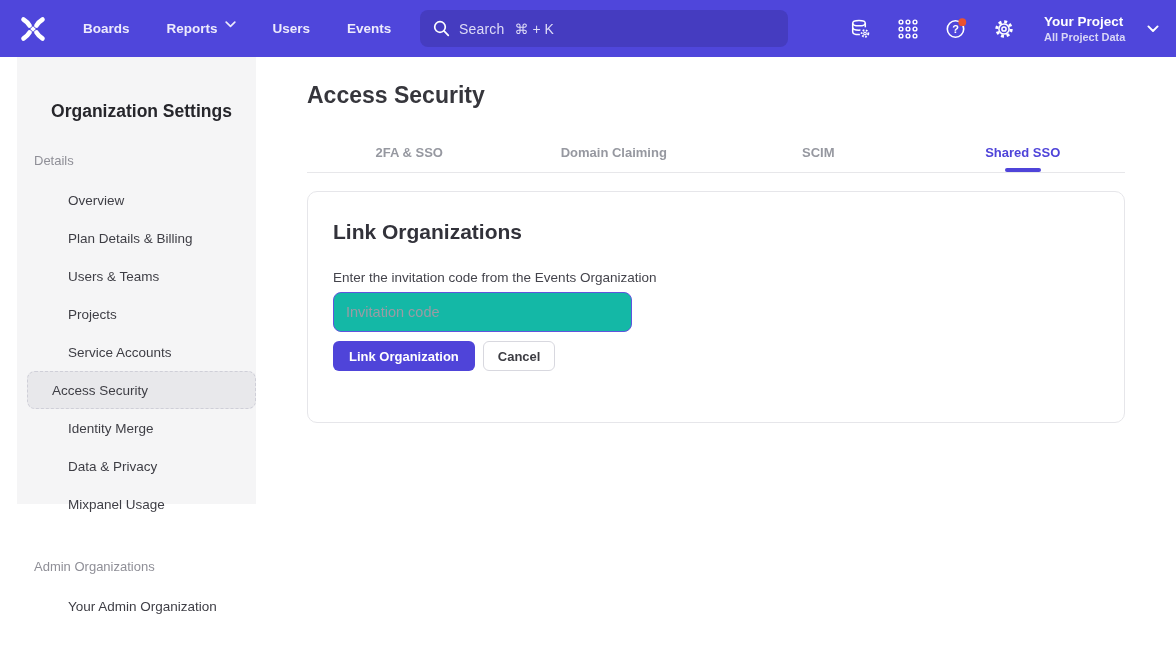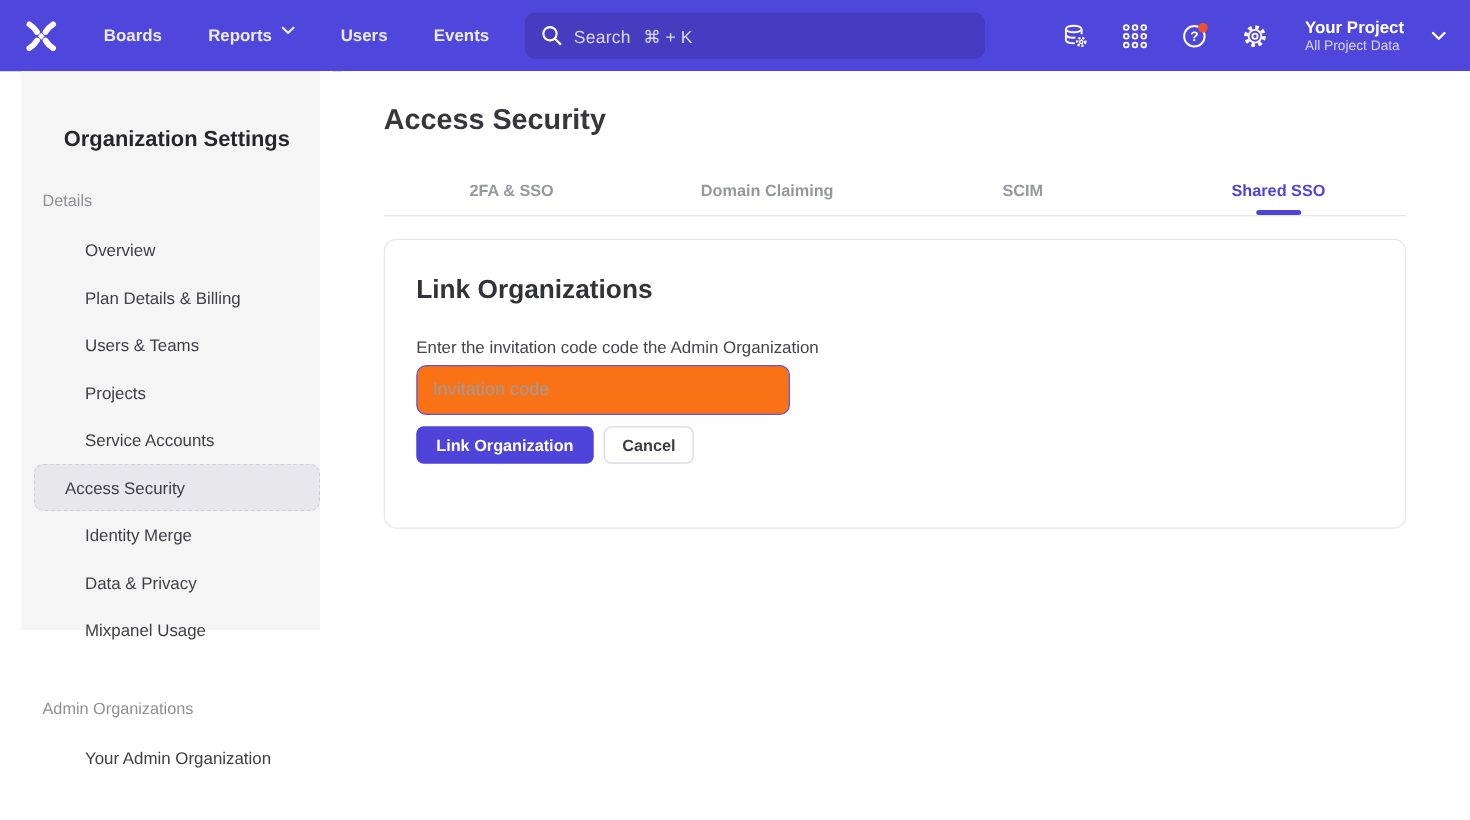--- a/index.html
+++ b/index.html
@@ -22,21 +22,21 @@
     position:absolute; left:420px; top:10px; width:368px; height:37px;
     background:#453cc0; border-radius:8px; display:flex; align-items:center;
     padding-left:13px; cursor:text;
   }
   .searchbox .stext { color:#dddbf7; font-size:14px; margin-left:9px; letter-spacing:.2px; }
   .searchbox .skey  { color:#dddbf7; font-size:14px; margin-left:10px; }
   .topicons { position:absolute; left:849px; top:0; height:57px; display:flex; align-items:center; gap:26px; }
   .iconbtn { width:22px; height:22px; cursor:pointer; position:relative; }
   .projectblock { position:absolute; left:1044px; top:0; height:57px; display:flex; align-items:center; cursor:pointer; }
   .projname { font-size:13.5px; font-weight:bold; color:#ffffff; line-height:17px; }
-  .projsub  { font-size:11px; font-weight:normal; color:#d9d6f6; line-height:14px; }
+  .projsub  { font-size:11px; font-weight:bold; color:#d9d6f6; line-height:14px; }
   .proj-chev { margin-left:22px; }
 
   
   .sidebar {
     position:absolute; top:57px; left:17px; width:256px; height:447px;
     background:#f5f5f6; border-right:7px solid #b91c1c;
   }
   .sb-title { margin-top:44px; text-align:center; font-size:17.5px; font-weight:bold; color:#26262b; }
   .sb-heading { margin:31px 0 0 17px; font-size:13px; color:#8f8f97; height:19px; }
   .sb-heading.second { margin-top:36px; }
@@ -68,21 +68,21 @@
   }
   .tab.active .indicator { display:block; }
 
   .card {
     margin-top:18px; width:818px; height:232px; background:#ffffff;
     border:1px solid #e6e6ea; border-radius:10px; padding:28px 12px 0 25px;
   }
   .card-title { font-size:21px; font-weight:bold; color:#32323a; }
   .field-label { margin-top:26px; font-size:13.5px; color:#44444c; }
   .invite-input {
-    margin-top:7px; width:299px; height:40px; background:#f97316;
+    margin-top:7px; width:299px; height:40px; background:#14b8a6;
     border:1px solid #6055dd; border-radius:8px; padding:0 12px;
     font-family:"Liberation Sans", sans-serif; font-size:14.5px; color:#3c3c42; outline:none; display:block;
   }
   .invite-input::placeholder { color:#9b9ba4; }
   .btn-row { margin-top:9px; display:flex; gap:8px; }
   .btn {
     height:30px; border-radius:6px; font-family:"Liberation Sans", sans-serif;
     font-size:13px; font-weight:bold; cursor:pointer; display:flex; align-items:center;
   }
   .btn.primary { background:#4f44d9; color:#ffffff; border:none; padding:0 16px; }
@@ -234,20 +234,20 @@
 
     </div>
     <div class="tab active">
       <span>Shared SSO</span>
       <div class="indicator"></div>
     </div>
   </div>
 
   <div class="card">
     <div class="card-title">Link Organizations</div>
-    <div class="field-label">Enter the invitation code code the Admin Organization</div>
+    <div class="field-label">Enter the invitation code from the Events Organization</div>
     <input class="invite-input" type="text" placeholder="Invitation code" style="">
     <div class="btn-row">
       <button class="btn primary">Link Organization</button>
       <button class="btn secondary">Cancel</button>
     </div>
   </div>
 </div>
 
 </body></html>

